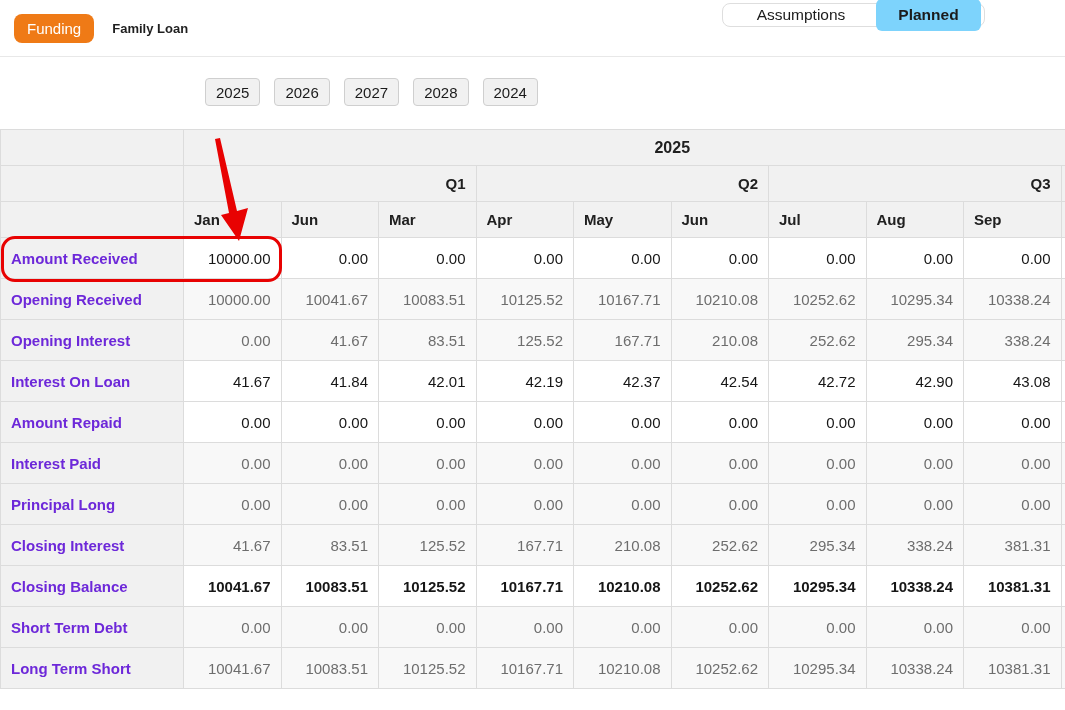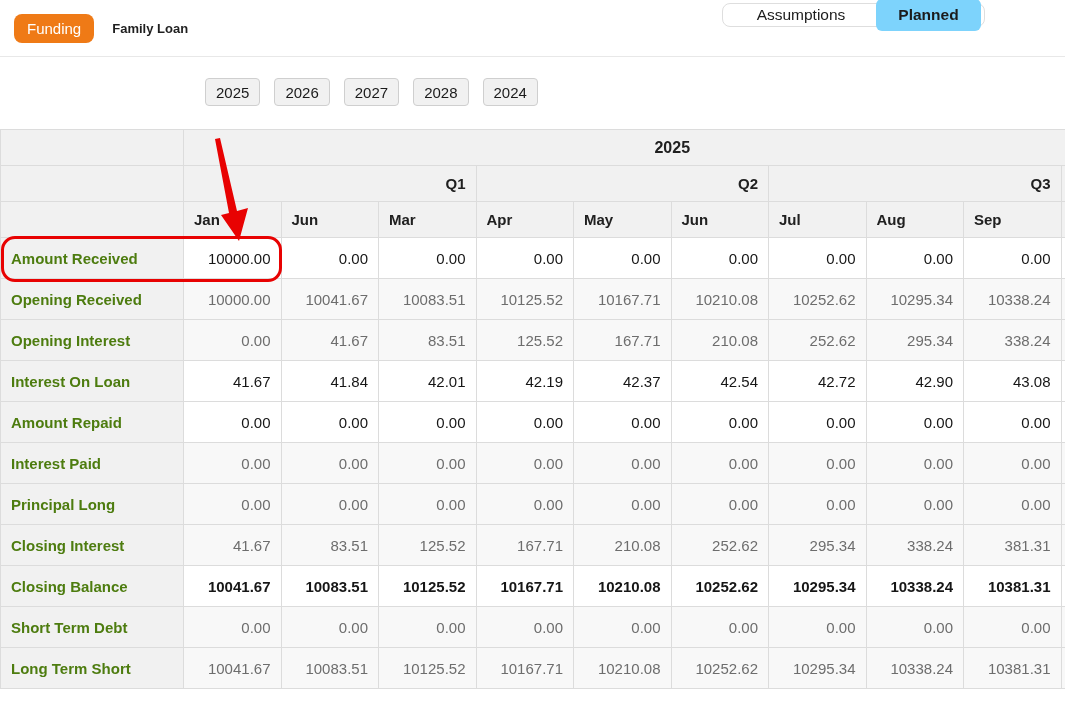--- a/index.html
+++ b/index.html
@@ -44,21 +44,21 @@
   th,td{
     border:1px solid #dcdcdc;box-sizing:border-box;
     font-size:15px;padding:0 10px;overflow:hidden;white-space:nowrap;
   }
   thead th{height:36px;background:#f1f1f1;color:#202020;font-weight:700;}
   th.year-h{text-align:center;font-size:16px;}
   th.q-h{text-align:right;}
   th.m-h{text-align:left;}
   th.corner{background:#f1f1f1;}
   tbody td{height:41px;}
-  td.rowlabel{background:#f1f1f1;font-weight:700;color:#4d7c0f;text-align:left;}
+  td.rowlabel{background:#f1f1f1;font-weight:700;color:#6d28d9;text-align:left;}
   td.val{text-align:right;}
   tr.input td.val{background:#ffffff;color:#161616;}
   tr.computed td.val{background:#f8f8f8;color:#6d6d6d;}
   tr.total td.val{background:#ffffff;color:#161616;font-weight:700;}
   
   .hl-rect{
     position:absolute;left:1px;top:236px;width:281px;height:46px;
     border:3px solid #e80202;border-radius:14px;box-sizing:border-box;
     pointer-events:none;z-index:6;
   }

